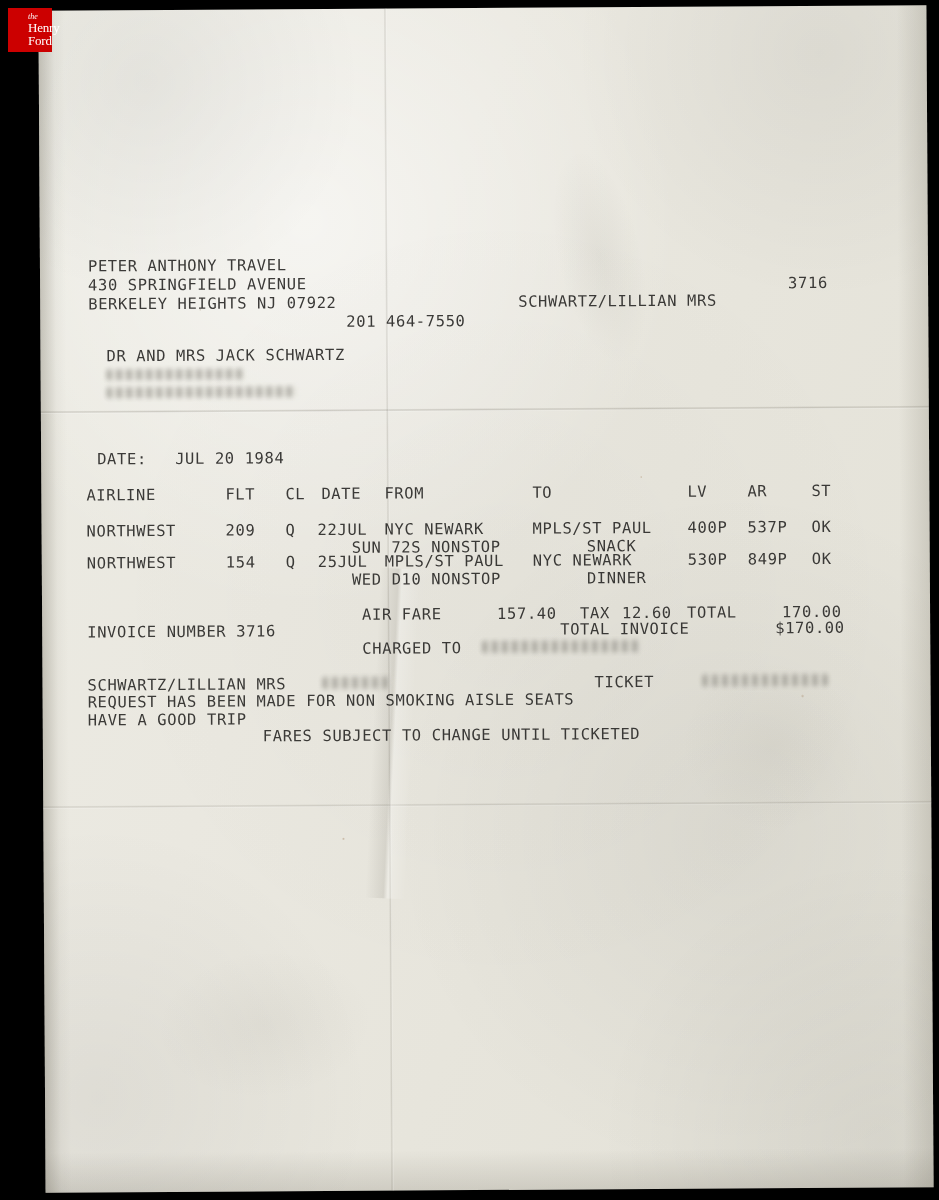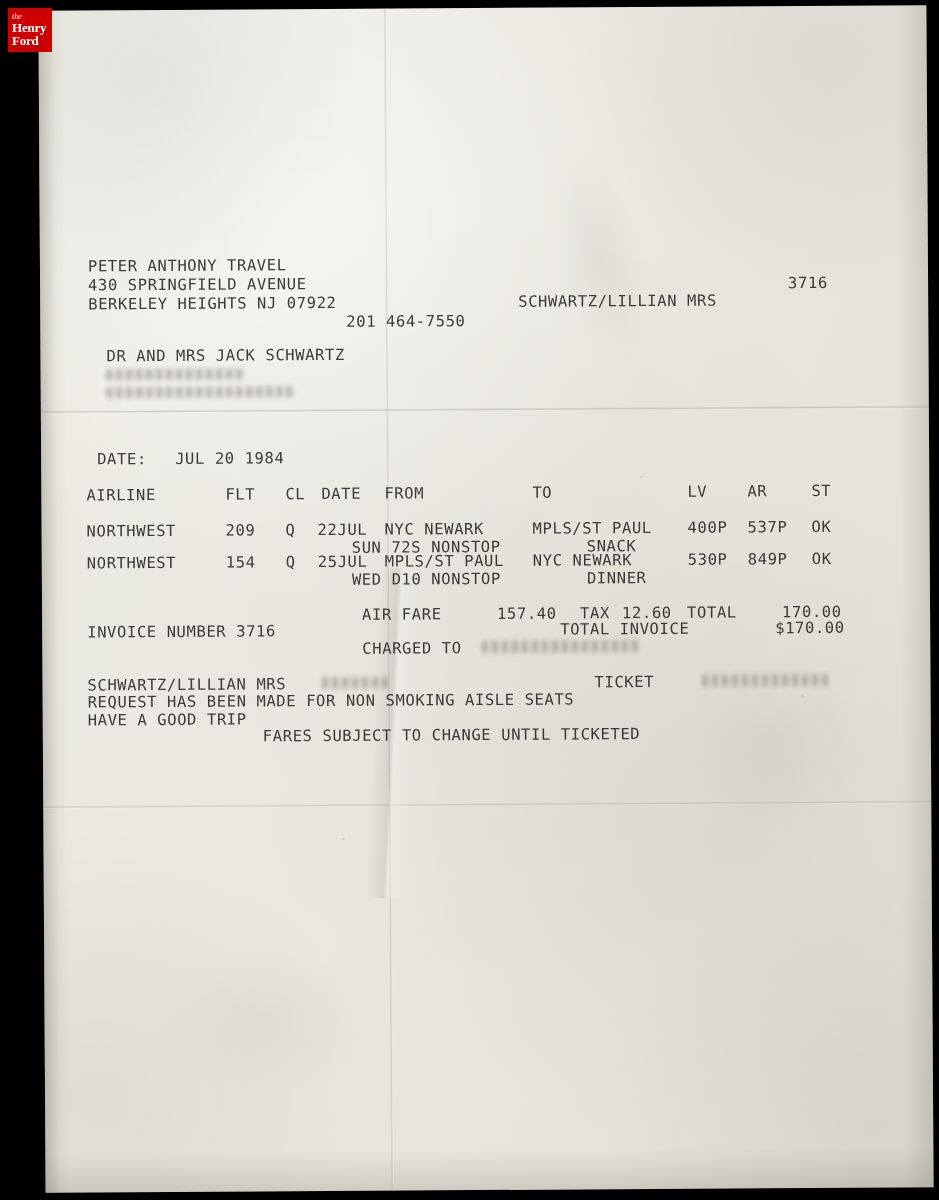--- a/index.html
+++ b/index.html
@@ -157,33 +157,33 @@
     top: 8px;
     width: 44px;
     height: 44px;
     background: #cc0000;
     color: #ffffff;
     font-family: "Liberation Serif", serif;
     display: flex;
     flex-direction: column;
     justify-content: center;
     align-items: flex-start;
-    padding: 2px 4px;
+    padding: 2px 20px;
     box-sizing: border-box;
     line-height: 1.02;
   }
   .logo .the {
     font-size: 8px;
     font-style: italic;
     font-family: "Liberation Serif", serif;
   }
   .logo .henry,
   .logo .ford {
     font-size: 13px;
-    font-weight: bold;
+    font-weight: normal;
     letter-spacing: -0.2px;
   }
 </style>
 </head>
 <body>
 
 <div id="scan">
 
   <div class="paper">
     <div class="paper-left-shade"></div>

